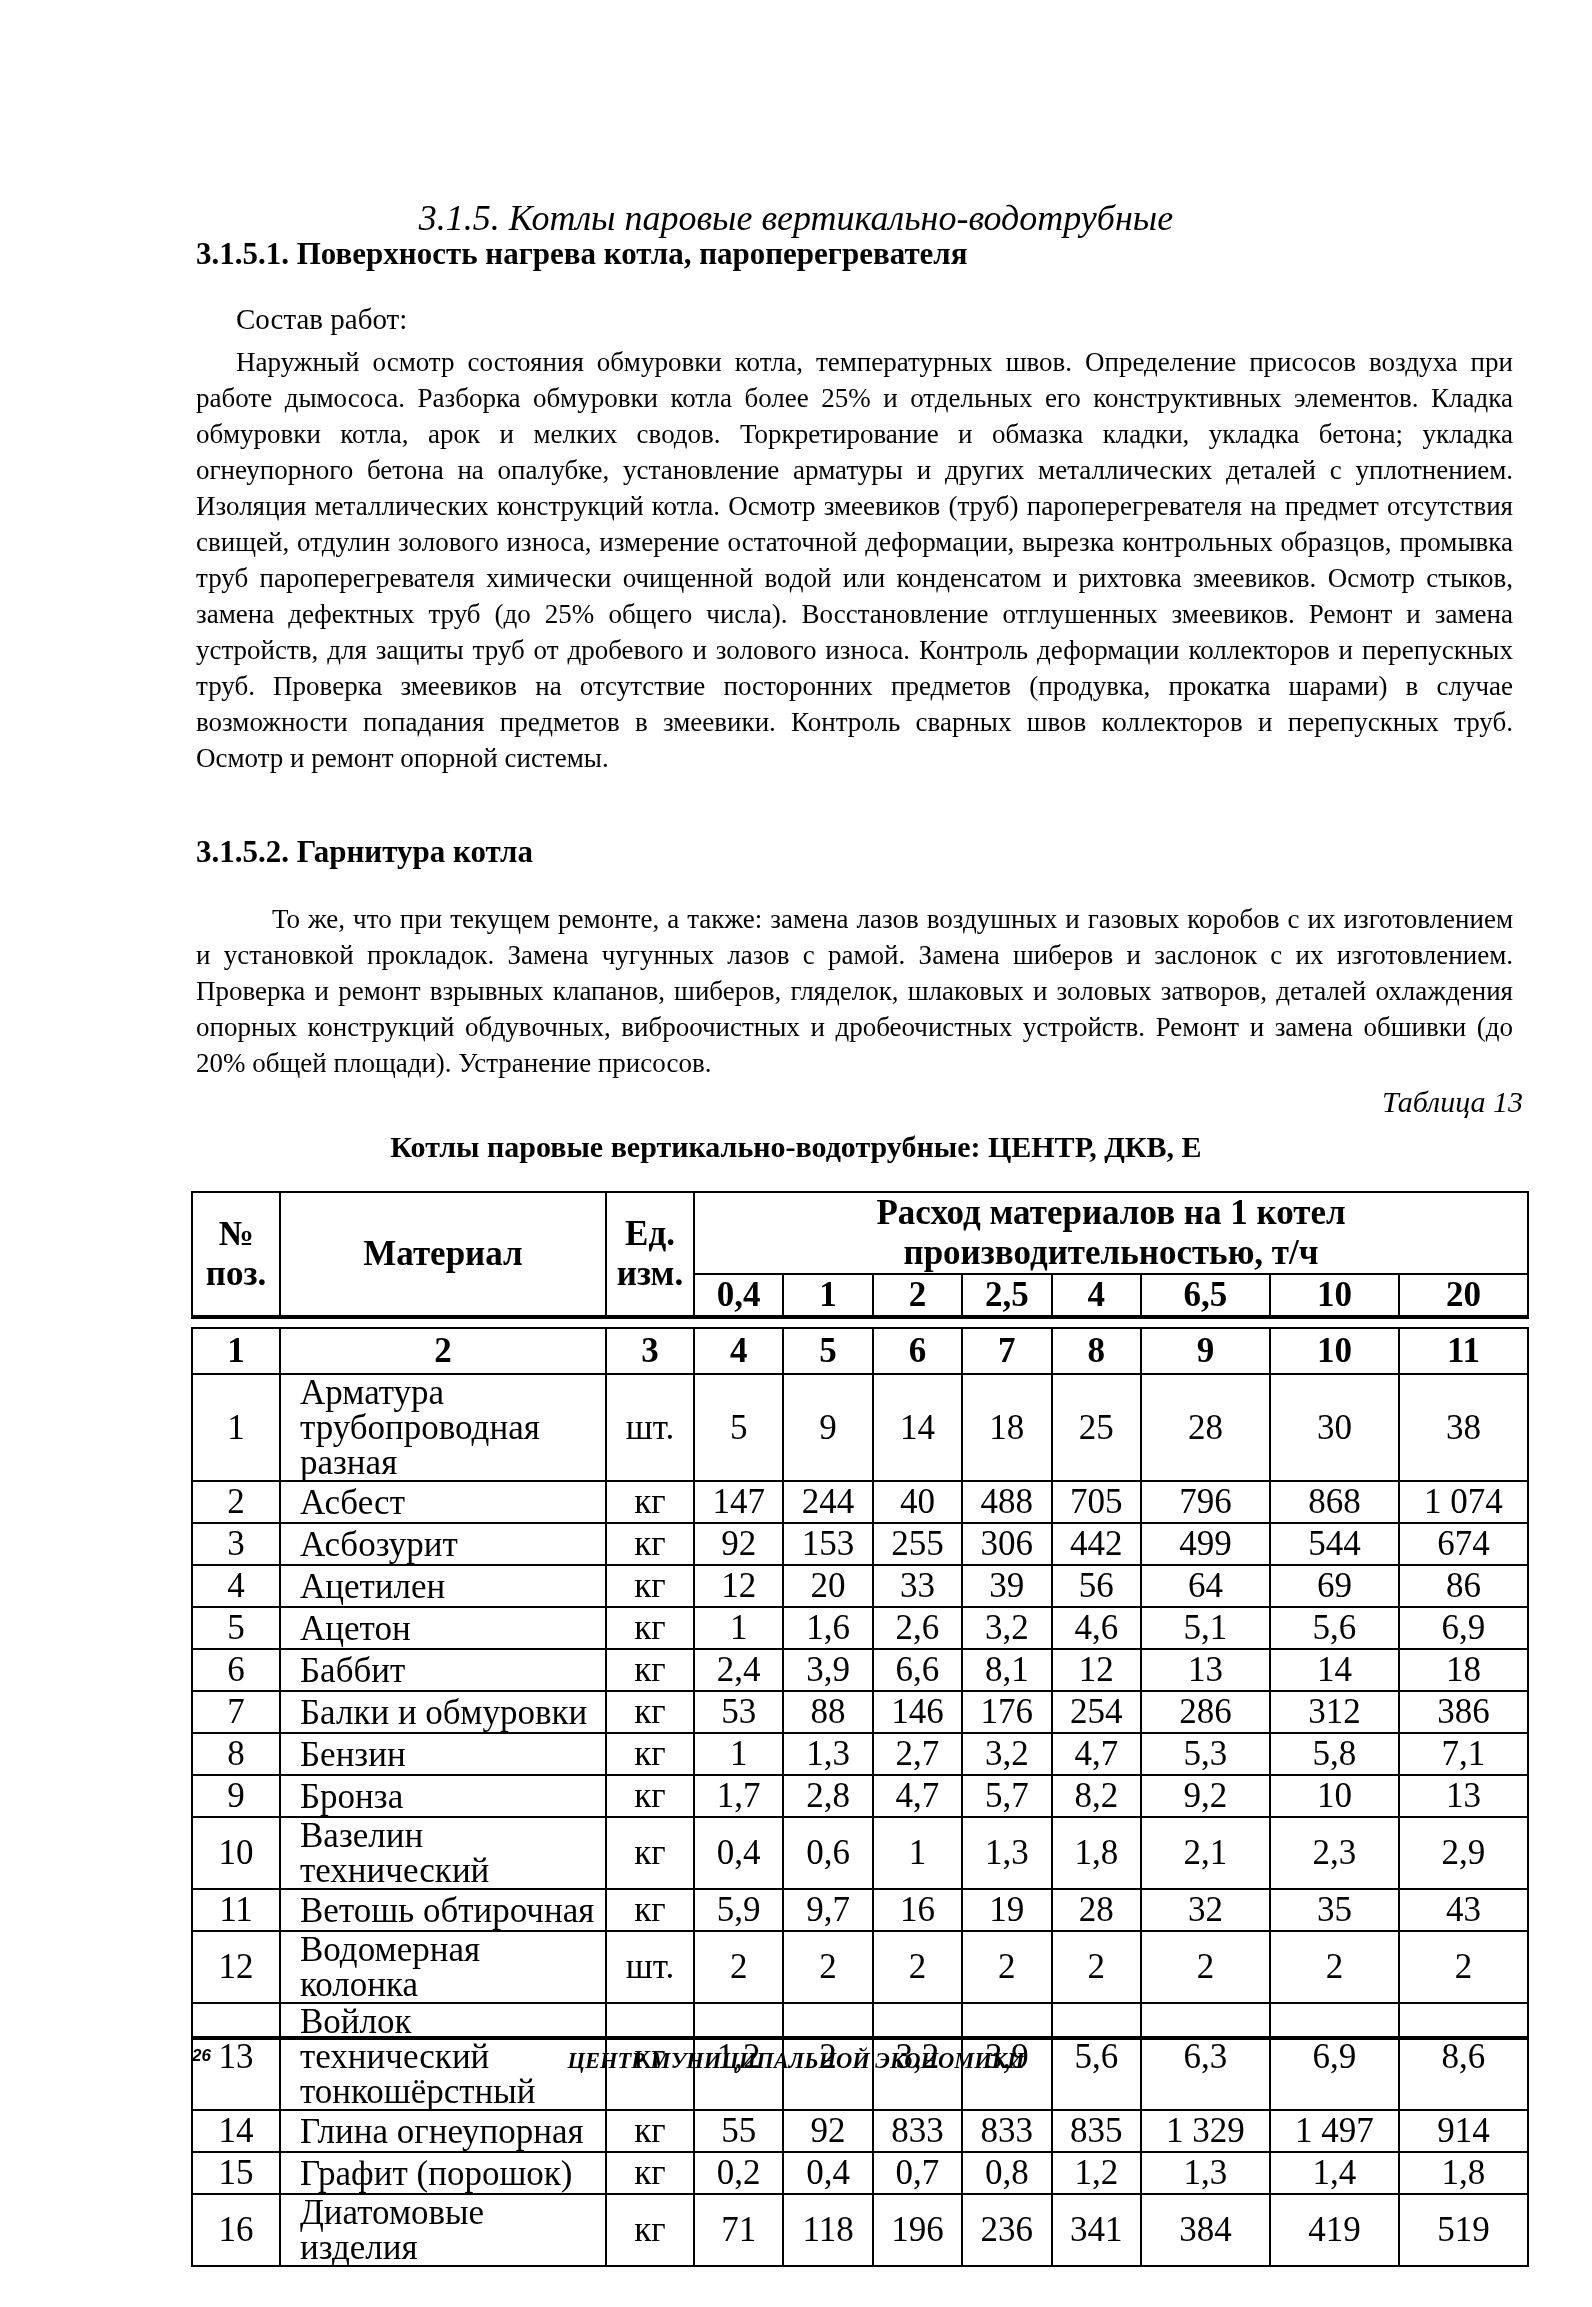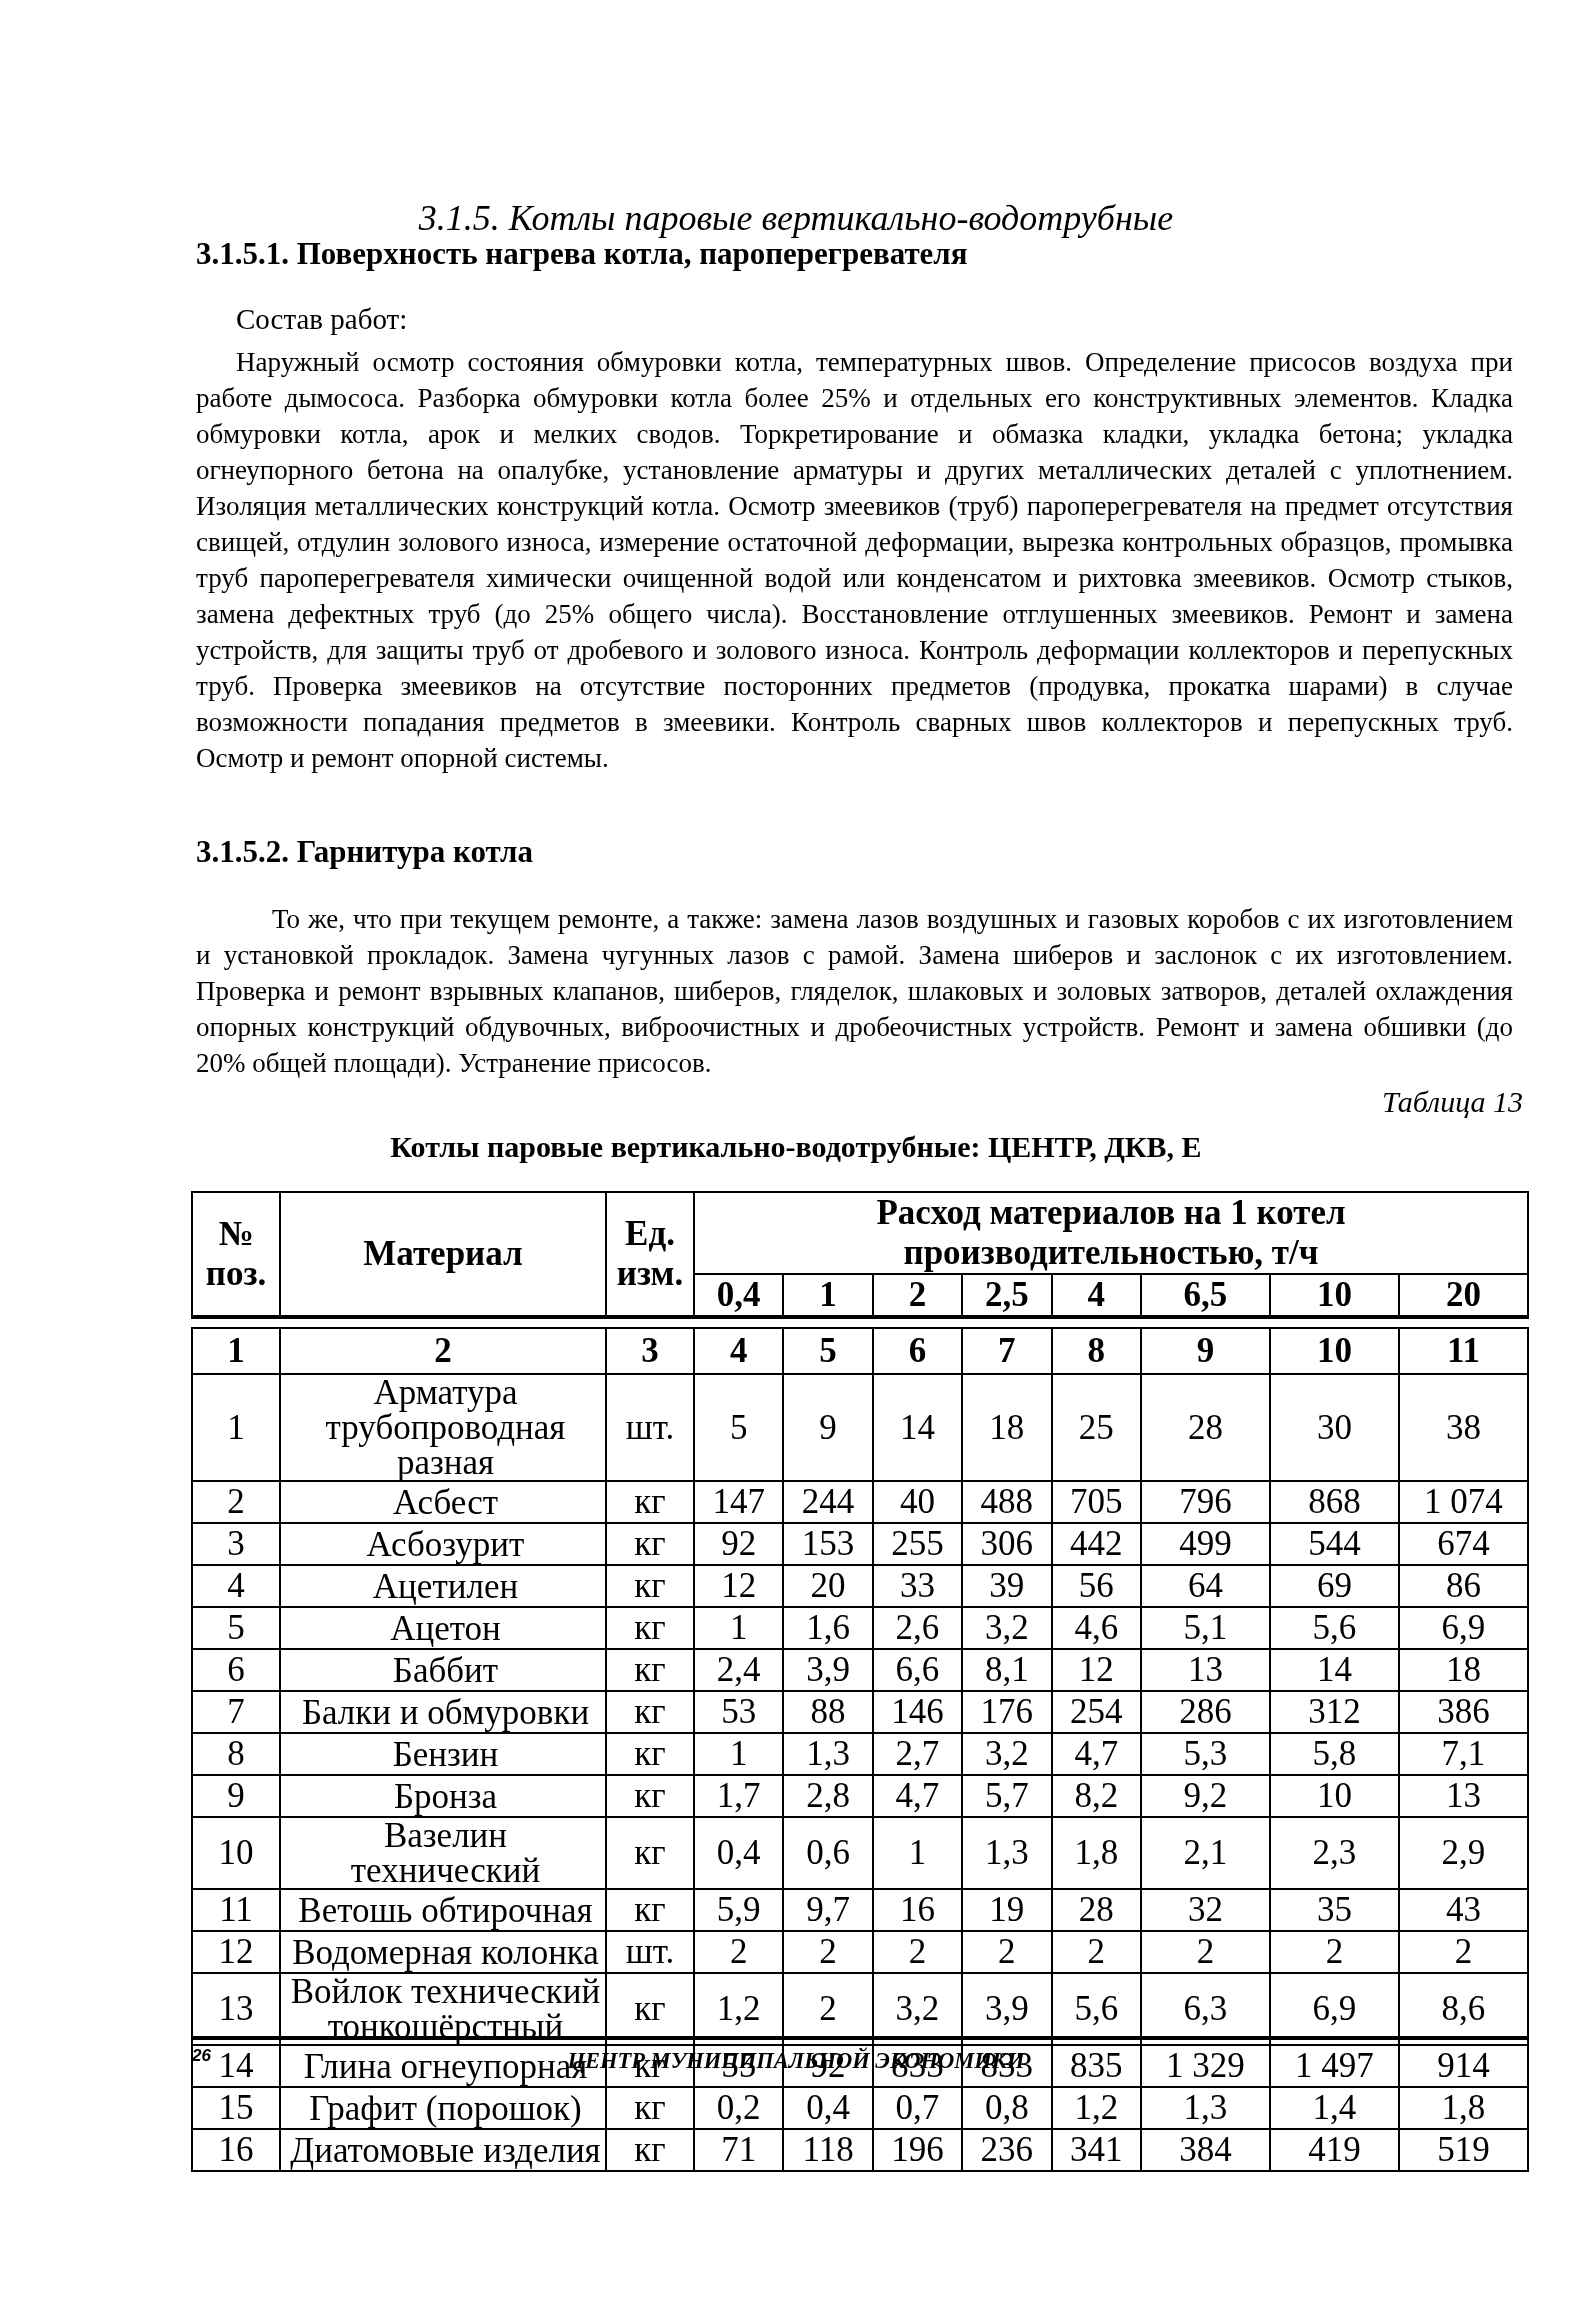--- a/index.html
+++ b/index.html
@@ -14,21 +14,21 @@
   .tab-no{position:absolute;right:69px;top:1085px;font-size:30px;font-style:italic;}
   .tab-cap{position:absolute;left:0;width:1592px;top:1130px;text-align:center;font-size:30px;font-weight:bold;}
   table{position:absolute;left:191px;top:1191px;width:1338px;border-collapse:collapse;font-size:35px;}
   td,th{border:2px solid #000;text-align:center;padding:0;font-weight:normal;}
   th{font-weight:bold;}
   thead th{height:37px;}
   .sep td{border:none;height:8px;border-top:4px solid #000;}
   .colnum td{height:44px;font-weight:bold;}
   tbody tr.r td{height:35px;}
   tbody tr.tall td{height:70px;}
-  td.mat{text-align:center;padding-left:5px;line-height:35px;}
+  td.mat{text-align:left;padding-left:19px;line-height:35px;}
   .footer-line{position:absolute;left:191px;top:2036px;width:1338px;height:4px;background:#000;}
   .page-num{position:absolute;left:192px;top:2046px;font-family:"Liberation Sans","DejaVu Sans",sans-serif;font-weight:bold;font-size:17px;font-style:italic;}
   .footer-txt{position:absolute;left:0;width:1592px;top:2048px;text-align:center;font-family:Liberation Serif, serif;font-weight:bold;font-style:italic;font-size:22.5px;}
 </style>
 </head>
 <body>
 
 <div class="sec-title">3.1.5. Котлы паровые вертикально-водотрубные</div>
 <div class="sub1">3.1.5.1. Поверхность нагрева котла, пароперегревателя</div>
 <div class="sostav">Состав работ:</div>

